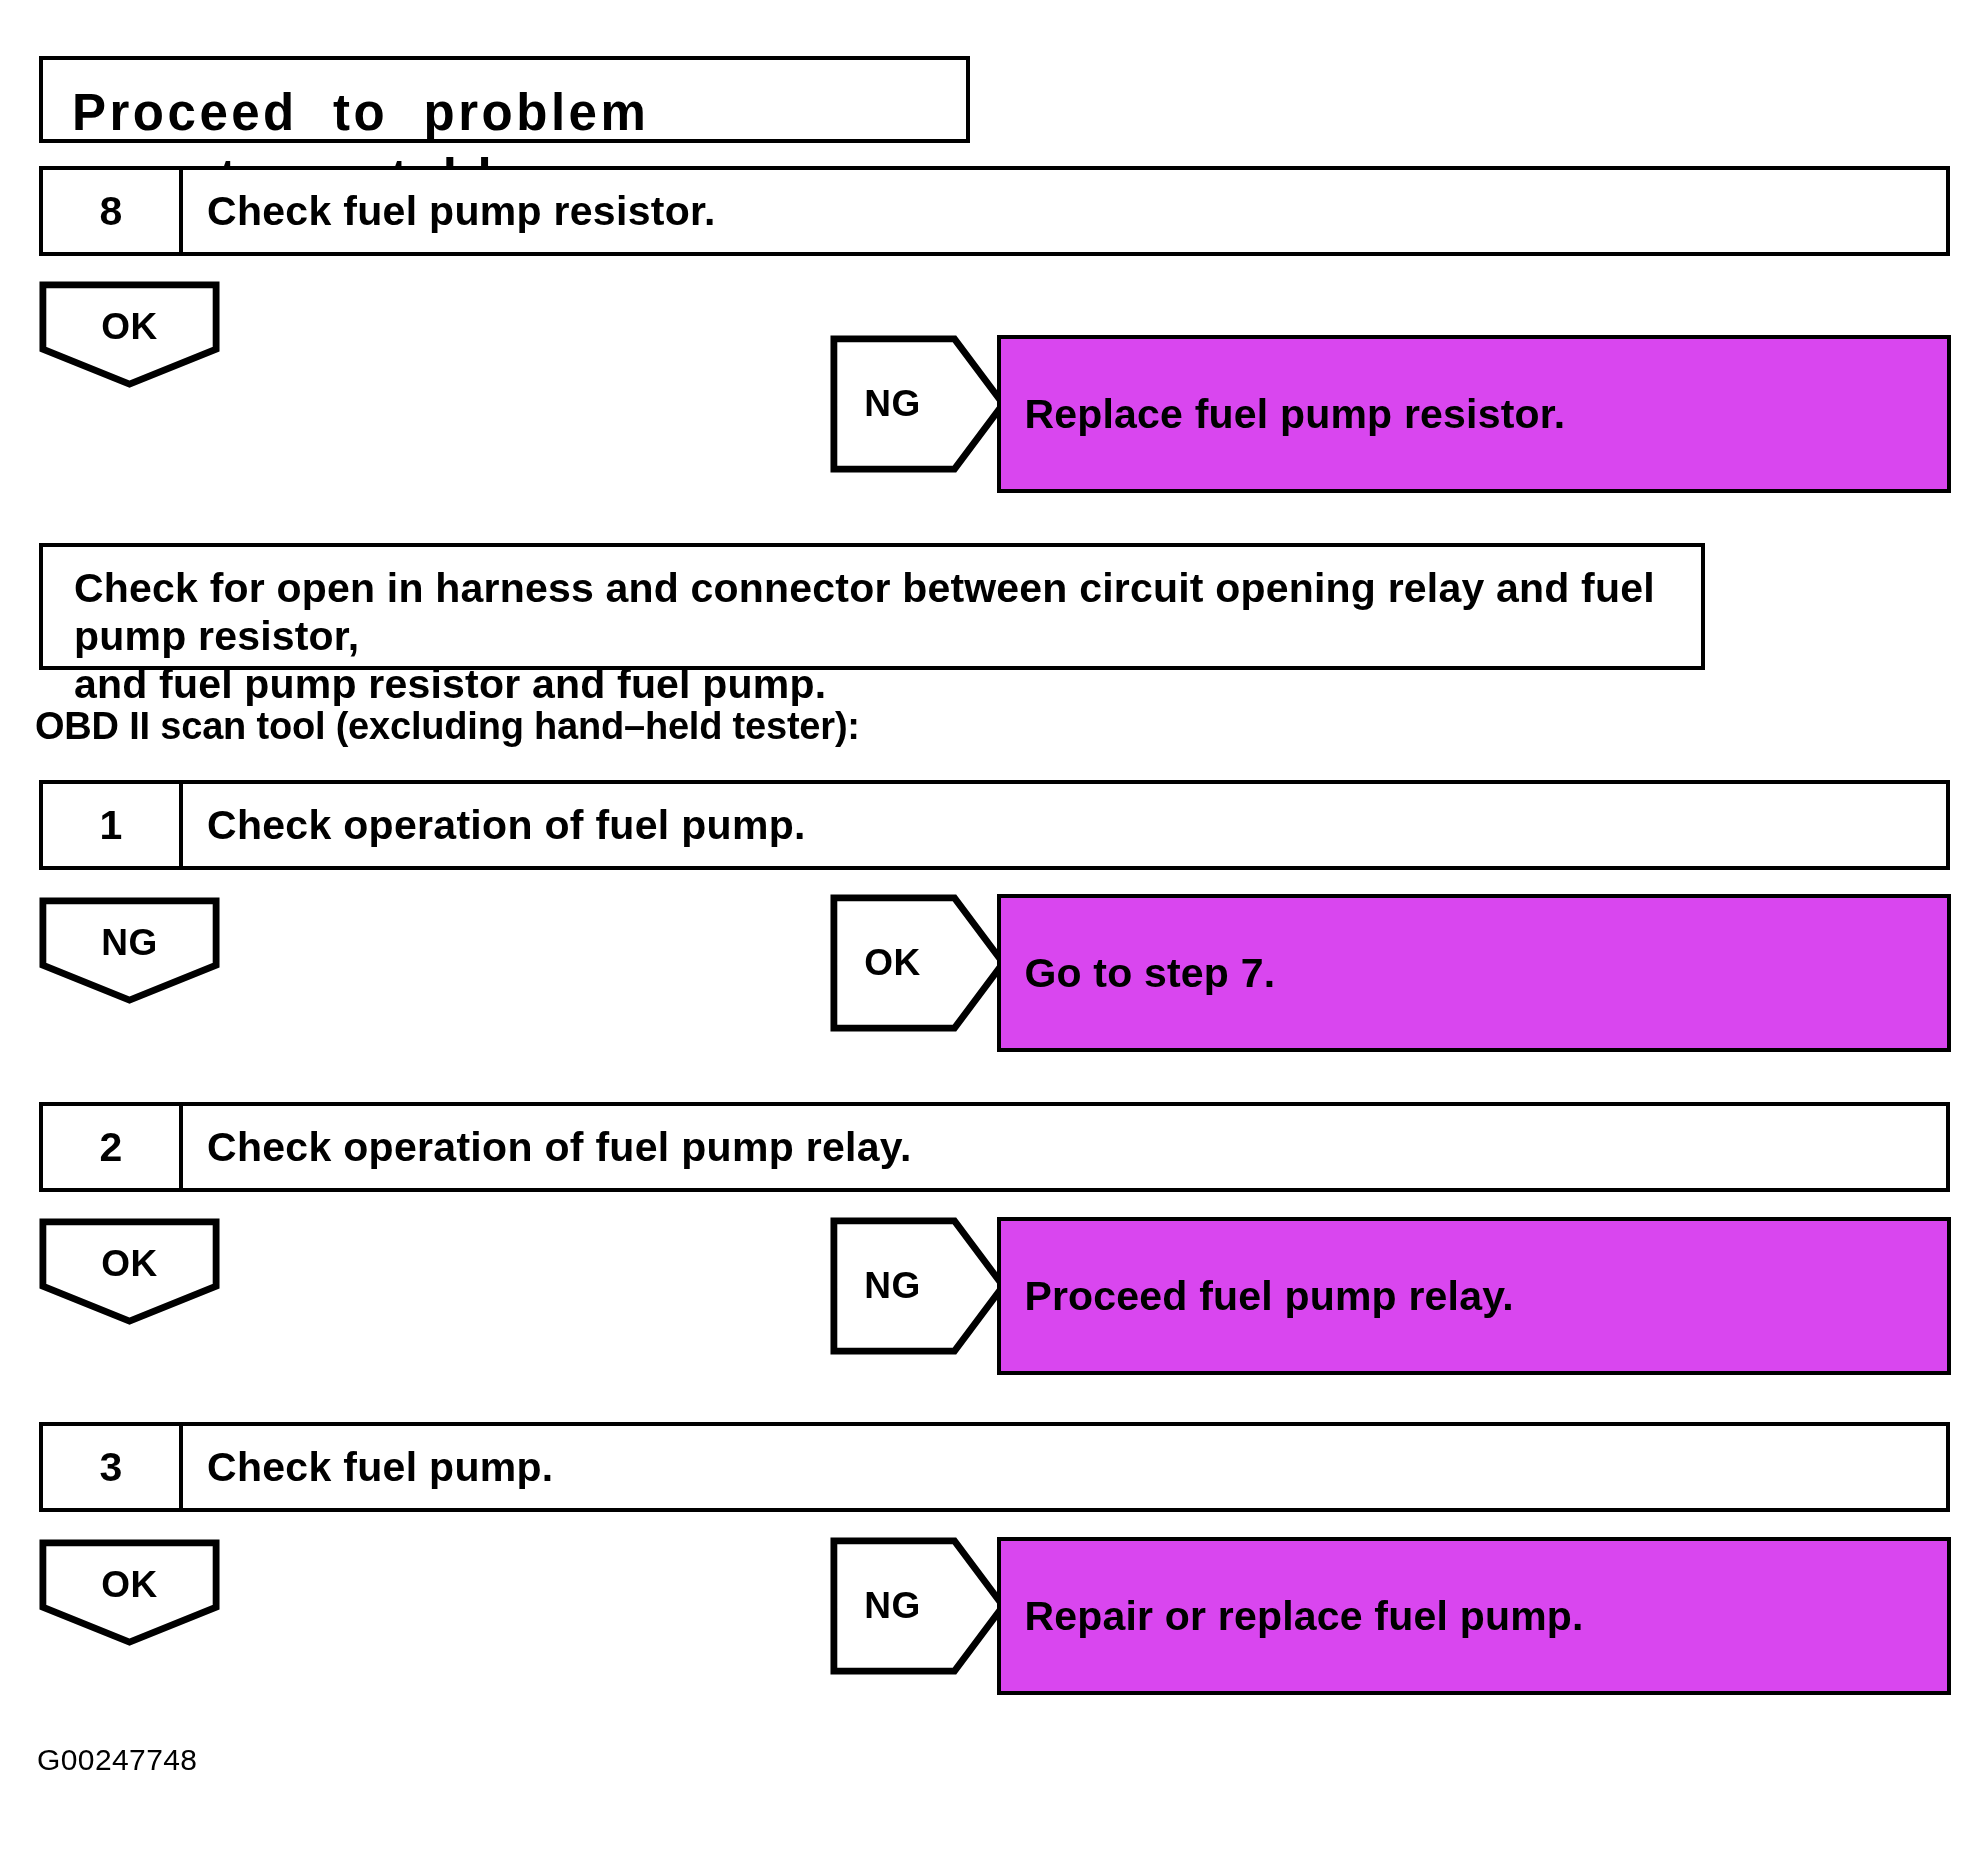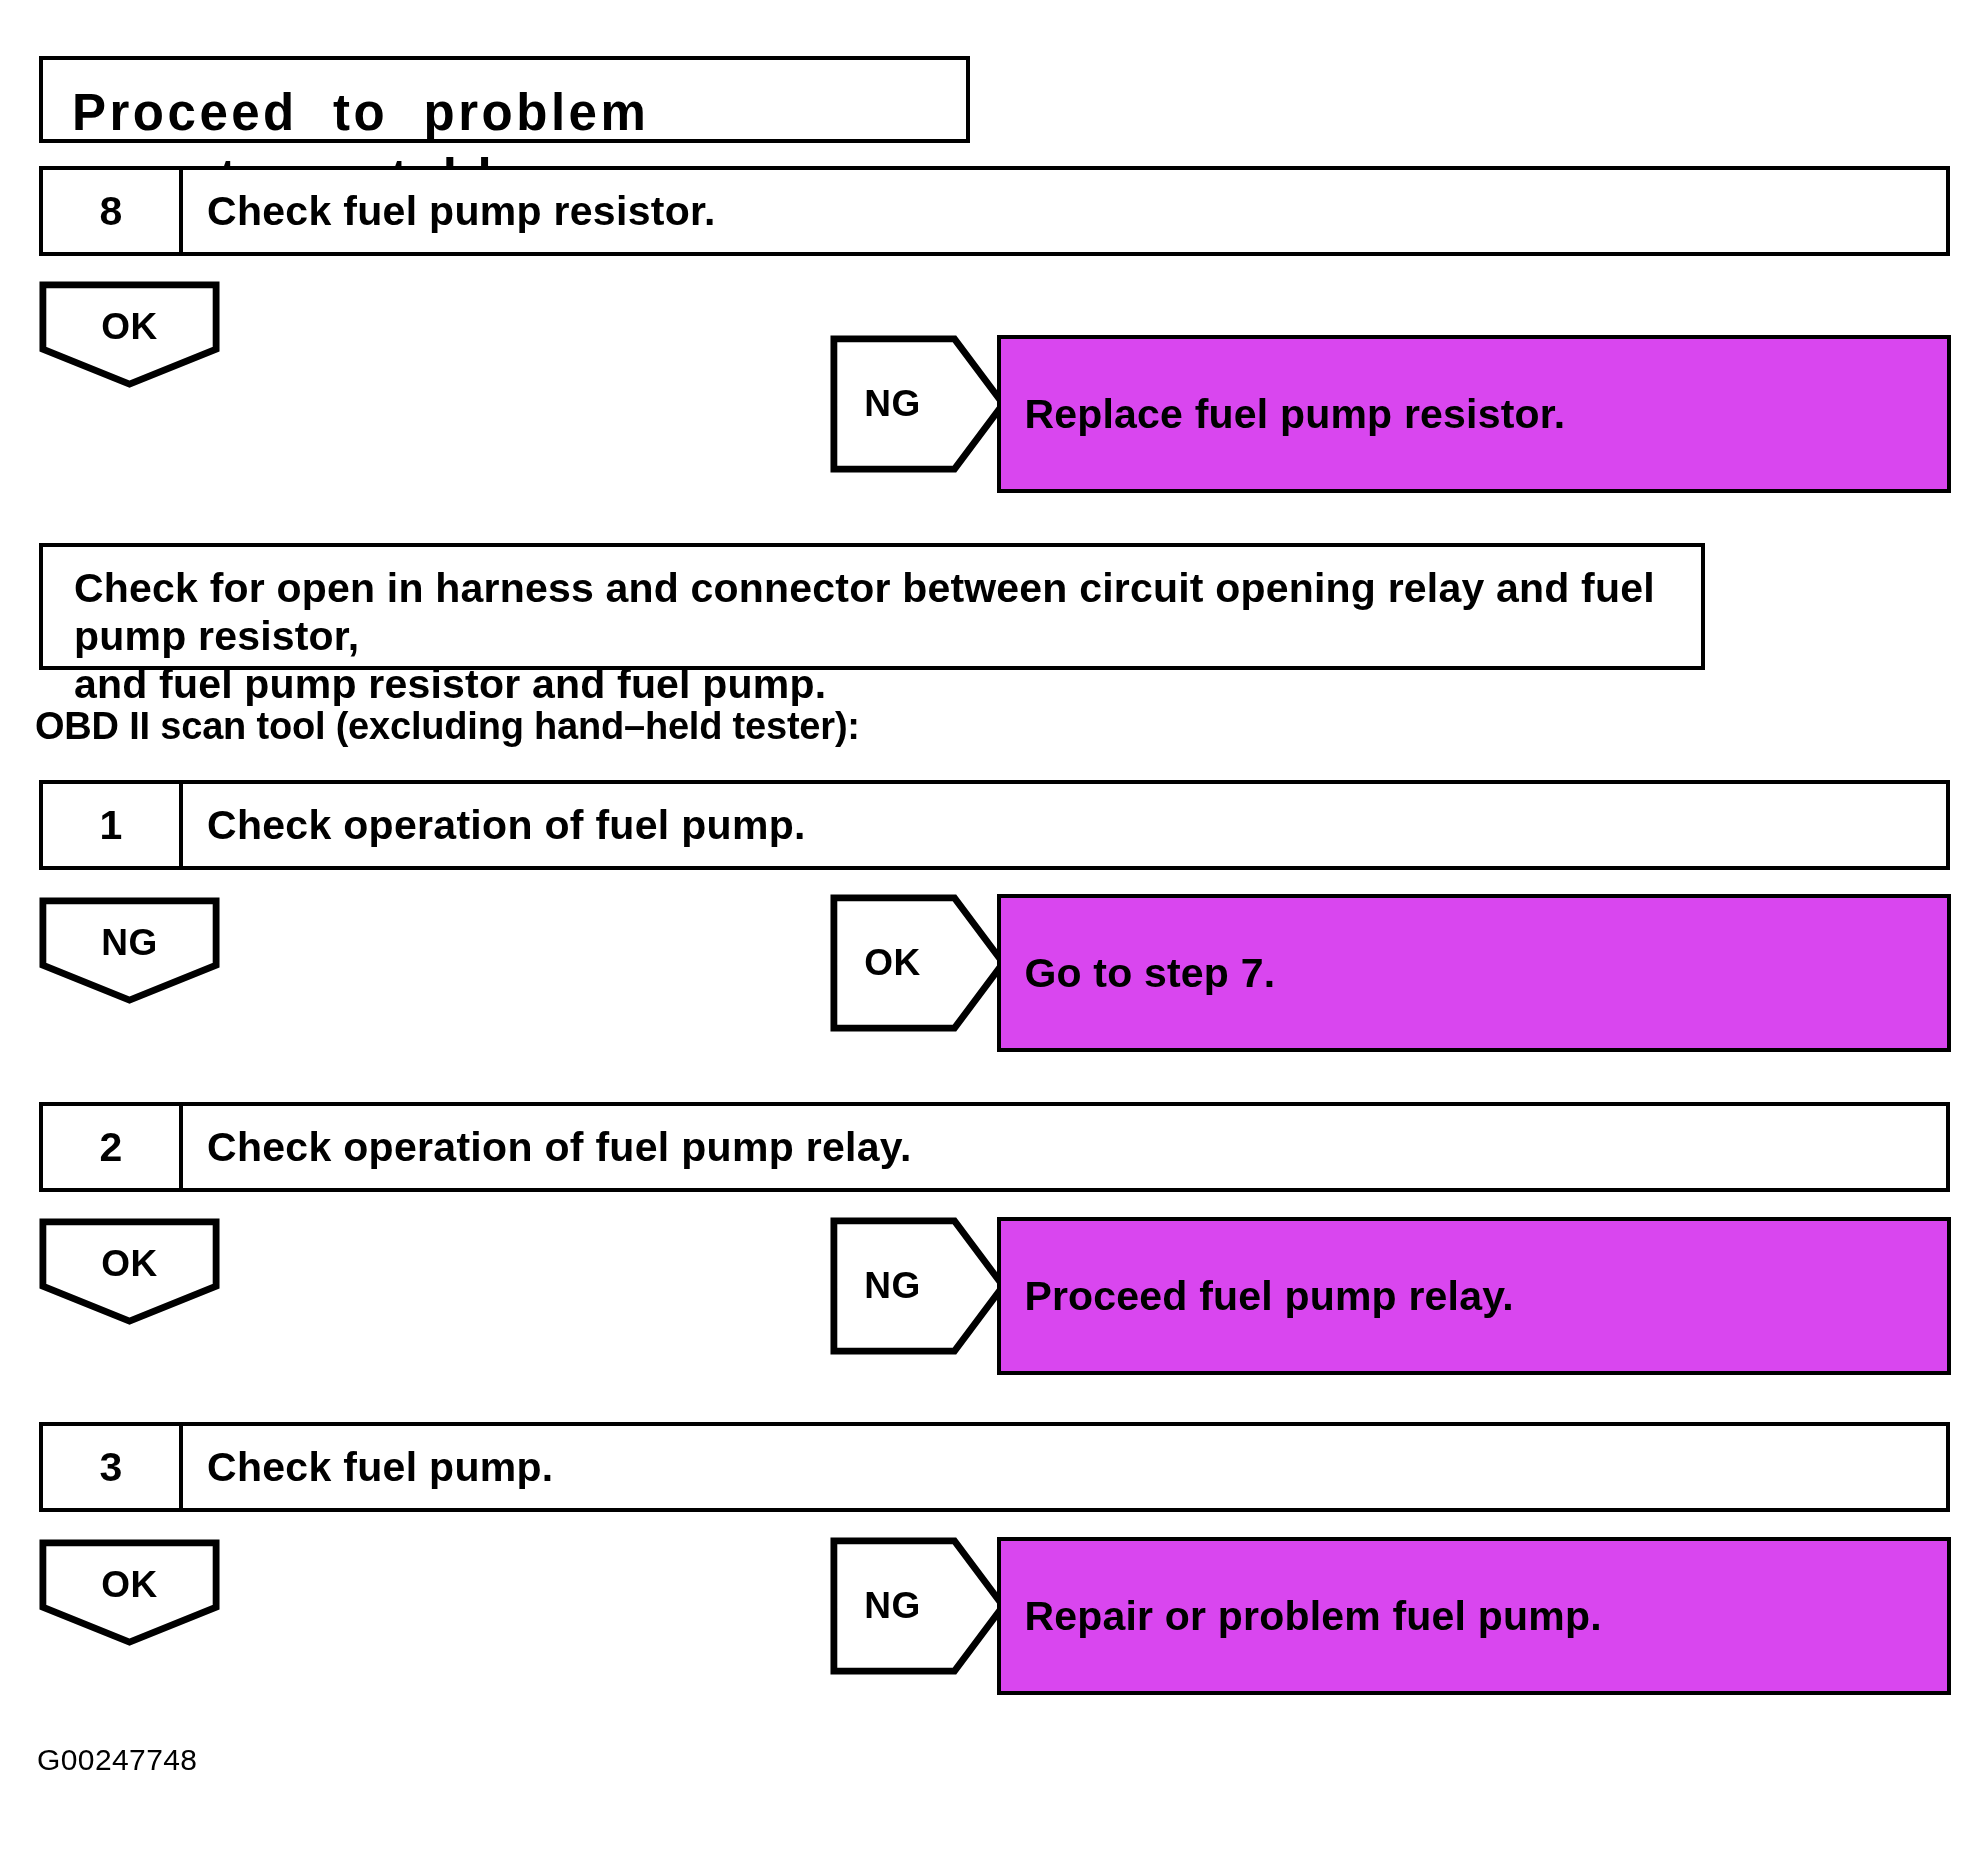--- a/index.html
+++ b/index.html
@@ -277,19 +277,19 @@
   </div>
 
   <div class="right-arrow" style="left:830px; top:1537px;">
     <svg viewBox="0 0 182 142" preserveAspectRatio="none">
       <polygon points="4,4 128,4 178,71 128,138 4,138" fill="#fff" stroke="#000" stroke-width="7"></polygon>
     </svg>
     <div class="ra-label">NG</div>
   </div>
 
   <div class="result-box" style="left:997px; top:1537px; width:954px;">
-    <div class="box-text">Repair or problem fuel pump.</div>
+    <div class="box-text">Repair or replace fuel pump.</div>
   </div>
 
   <div class="footer-code">G00247748</div>
 
 </div>
 
 
 </body></html>

